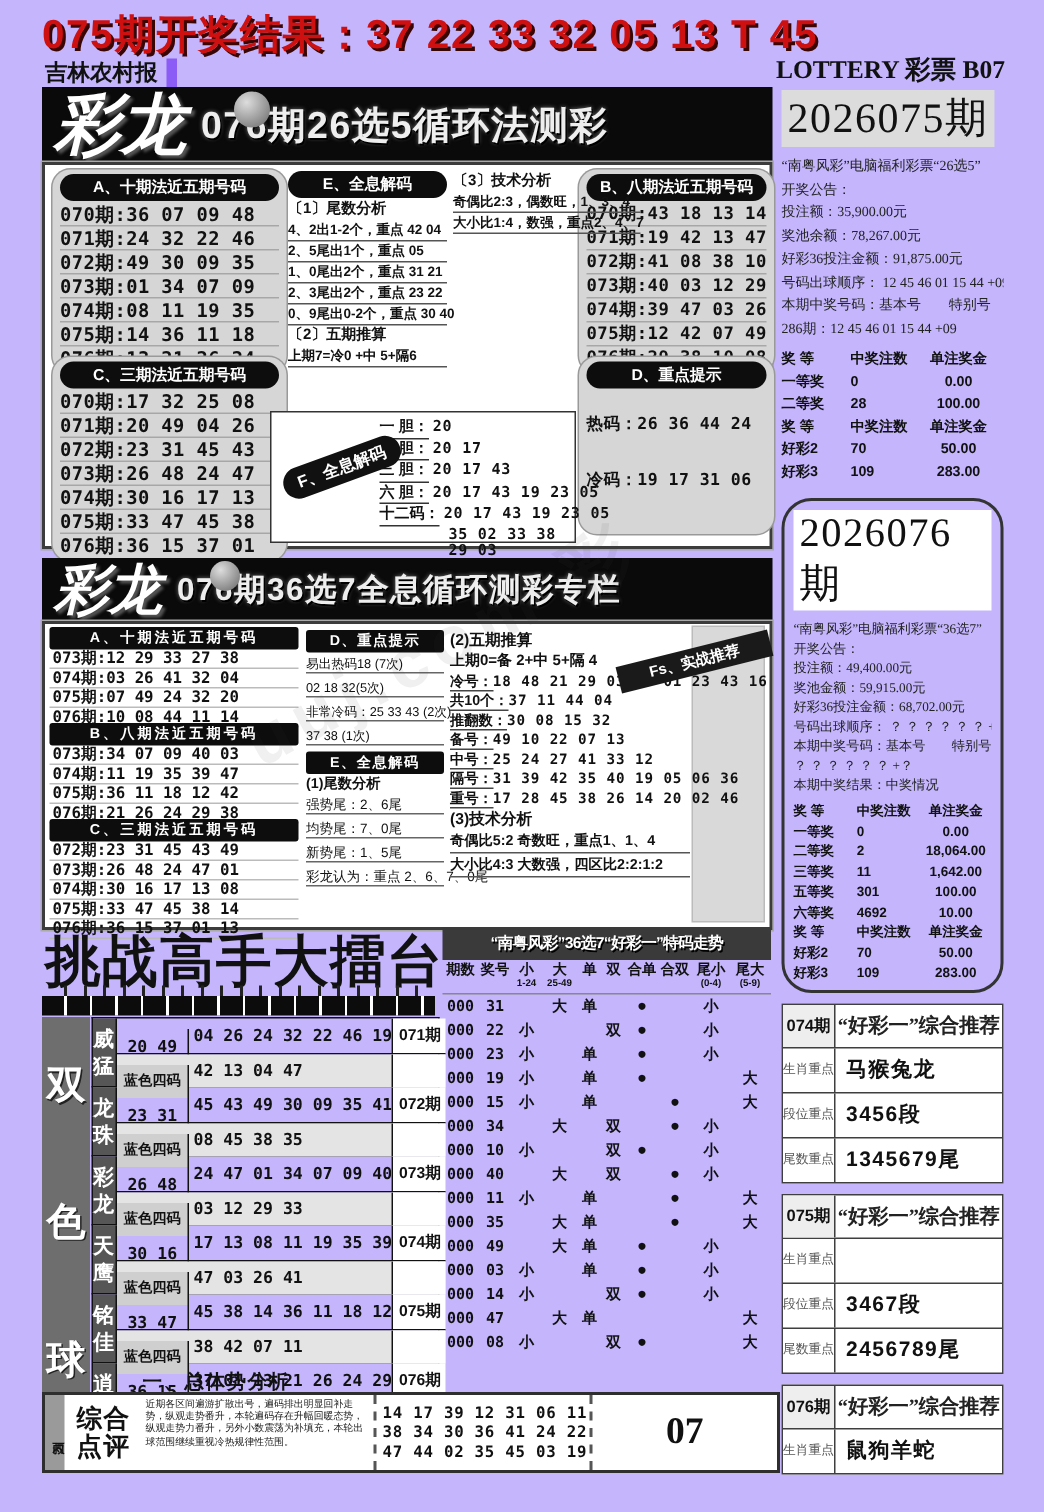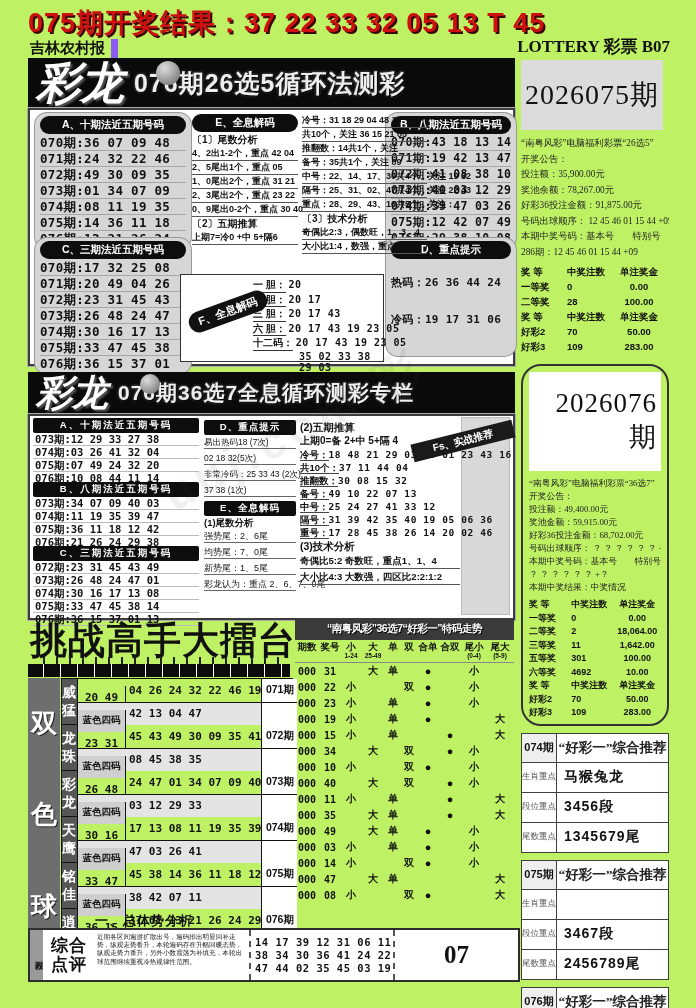--- a/index.html
+++ b/index.html
@@ -1,16 +1,16 @@
 <!DOCTYPE html>
 <html><head>
 <meta charset="utf-8">
 <style>
   html,body{margin:0;padding:0;background:#e9e9e9;}
-  .page{position:relative;width:696px;height:1008px;background:#bef264;margin:0 auto;overflow:hidden;
+  .page{position:relative;width:696px;height:1008px;background:#c4b5fd;margin:0 auto;overflow:hidden;
         font-family:"Liberation Sans",sans-serif;color:#111;}
 
   
   .result-banner{position:absolute;left:28px;top:5px;font-size:27px;font-weight:bold;color:#cf1010;
         letter-spacing:1px;text-shadow:2px 2px 0 #3a0505;white-space:nowrap;}
   .paper-name{position:absolute;left:30px;top:39px;font-size:15px;font-weight:bold;border-right:7px solid #8b5cf6;padding-right:6px;}
   .page-label{position:absolute;right:26px;top:35px;font-size:17px;font-weight:bold;font-family:"Liberation Serif",serif;}
 
   
   .sec{position:absolute;left:28px;width:487px;}
@@ -116,21 +116,21 @@
   .numbox{border-left:2px dashed #555;display:flex;flex-direction:column;justify-content:center;
         font-family:"DejaVu Sans Mono",monospace;font-weight:bold;}
   .numbox.b1{width:138px;font-size:10.5px;line-height:13px;padding-left:4px;letter-spacing:0.5px;}
   .numbox.b2{width:76px;font-size:11px;align-items:center;letter-spacing:1px;}
   .numbox.b3{flex:1;font-size:25px;align-items:center;font-family:"Liberation Serif",serif;}
 
   
   .rightcol{position:absolute;left:521px;top:58px;width:148px;}
   .n-heading{font-size:20.5px;font-weight:bold;white-space:nowrap;letter-spacing:-0.5px;}
   .n-issue{font-family:"Liberation Serif",serif;font-size:28px;background:#dcdcdc;display:inline-block;
-        padding:16px 4px;margin-top:2px;letter-spacing:1px;text-align:right;}
+        padding:0 4px;margin-top:2px;letter-spacing:1px;}
   .n-lines{margin-top:6px;}
   .n-line{font-family:"Liberation Serif",serif;font-size:9.3px;line-height:15.5px;color:#222;white-space:nowrap;overflow:hidden;}
   .n-table{margin-top:4px;}
   .nt-row{display:flex;font-size:9.5px;font-weight:bold;line-height:15px;}
   .nt-row span:nth-child(1){width:46px;}
   .nt-row span:nth-child(2){width:46px;text-align:left;}
   .nt-row span:nth-child(3){width:52px;text-align:center;}
   .box076{border:2px solid #333;border-radius:20px;padding:4px 6px;margin-top:10px;}
   .box076 .n-issue{background:#fff;font-size:27px;}
   .box076 .n-line{font-size:8.8px;line-height:13px;}
@@ -204,30 +204,20 @@
             <div class="sline">2、5尾出1个，重点 05</div>
             <div class="sline">1、0尾出2个，重点 31 21</div>
             <div class="sline">2、3尾出2个，重点 23 22</div>
             <div class="sline">0、9尾出0-2个，重点 30 40</div>
           </div>
         <div class="shead">〔2〕五期推算</div>
         <div class="sline">上期7=冷0 +中 5+隔6</div>
       </div>
 
       <div class="col" style="left:272px;top:4px;width:125px;z-index:2;">
-        <div>
-
-        <div class="sline">冷号：31 18 29 04 48 33</div>
-            <div class="sline">共10个，关注 36 15 21 05</div>
-            <div class="sline">推翻数：14共1个，关注</div>
-            <div class="sline">备号：35共1个，关注 09</div>
-            <div class="sline">中号：22、14、17、30共4个，关注 19 32</div>
-            <div class="sline">隔号：25、31、02、47共4个，关注 22 43</div>
-            <div class="sline">重点：28、29、43、16共5个，关注：</div>
-          </div>
         <div class="shead">〔3〕技术分析</div>
         <div>
 
         <div class="sline">奇偶比2:3，偶数旺，1、3、4</div>
             <div class="sline">大小比1:4，数强，重点2、4、7</div>
           </div>
       </div>
 
       <div class="panel" style="left:356px;top:3px;width:120px;">
         <div class="ph">B、八期法近五期号码</div>

